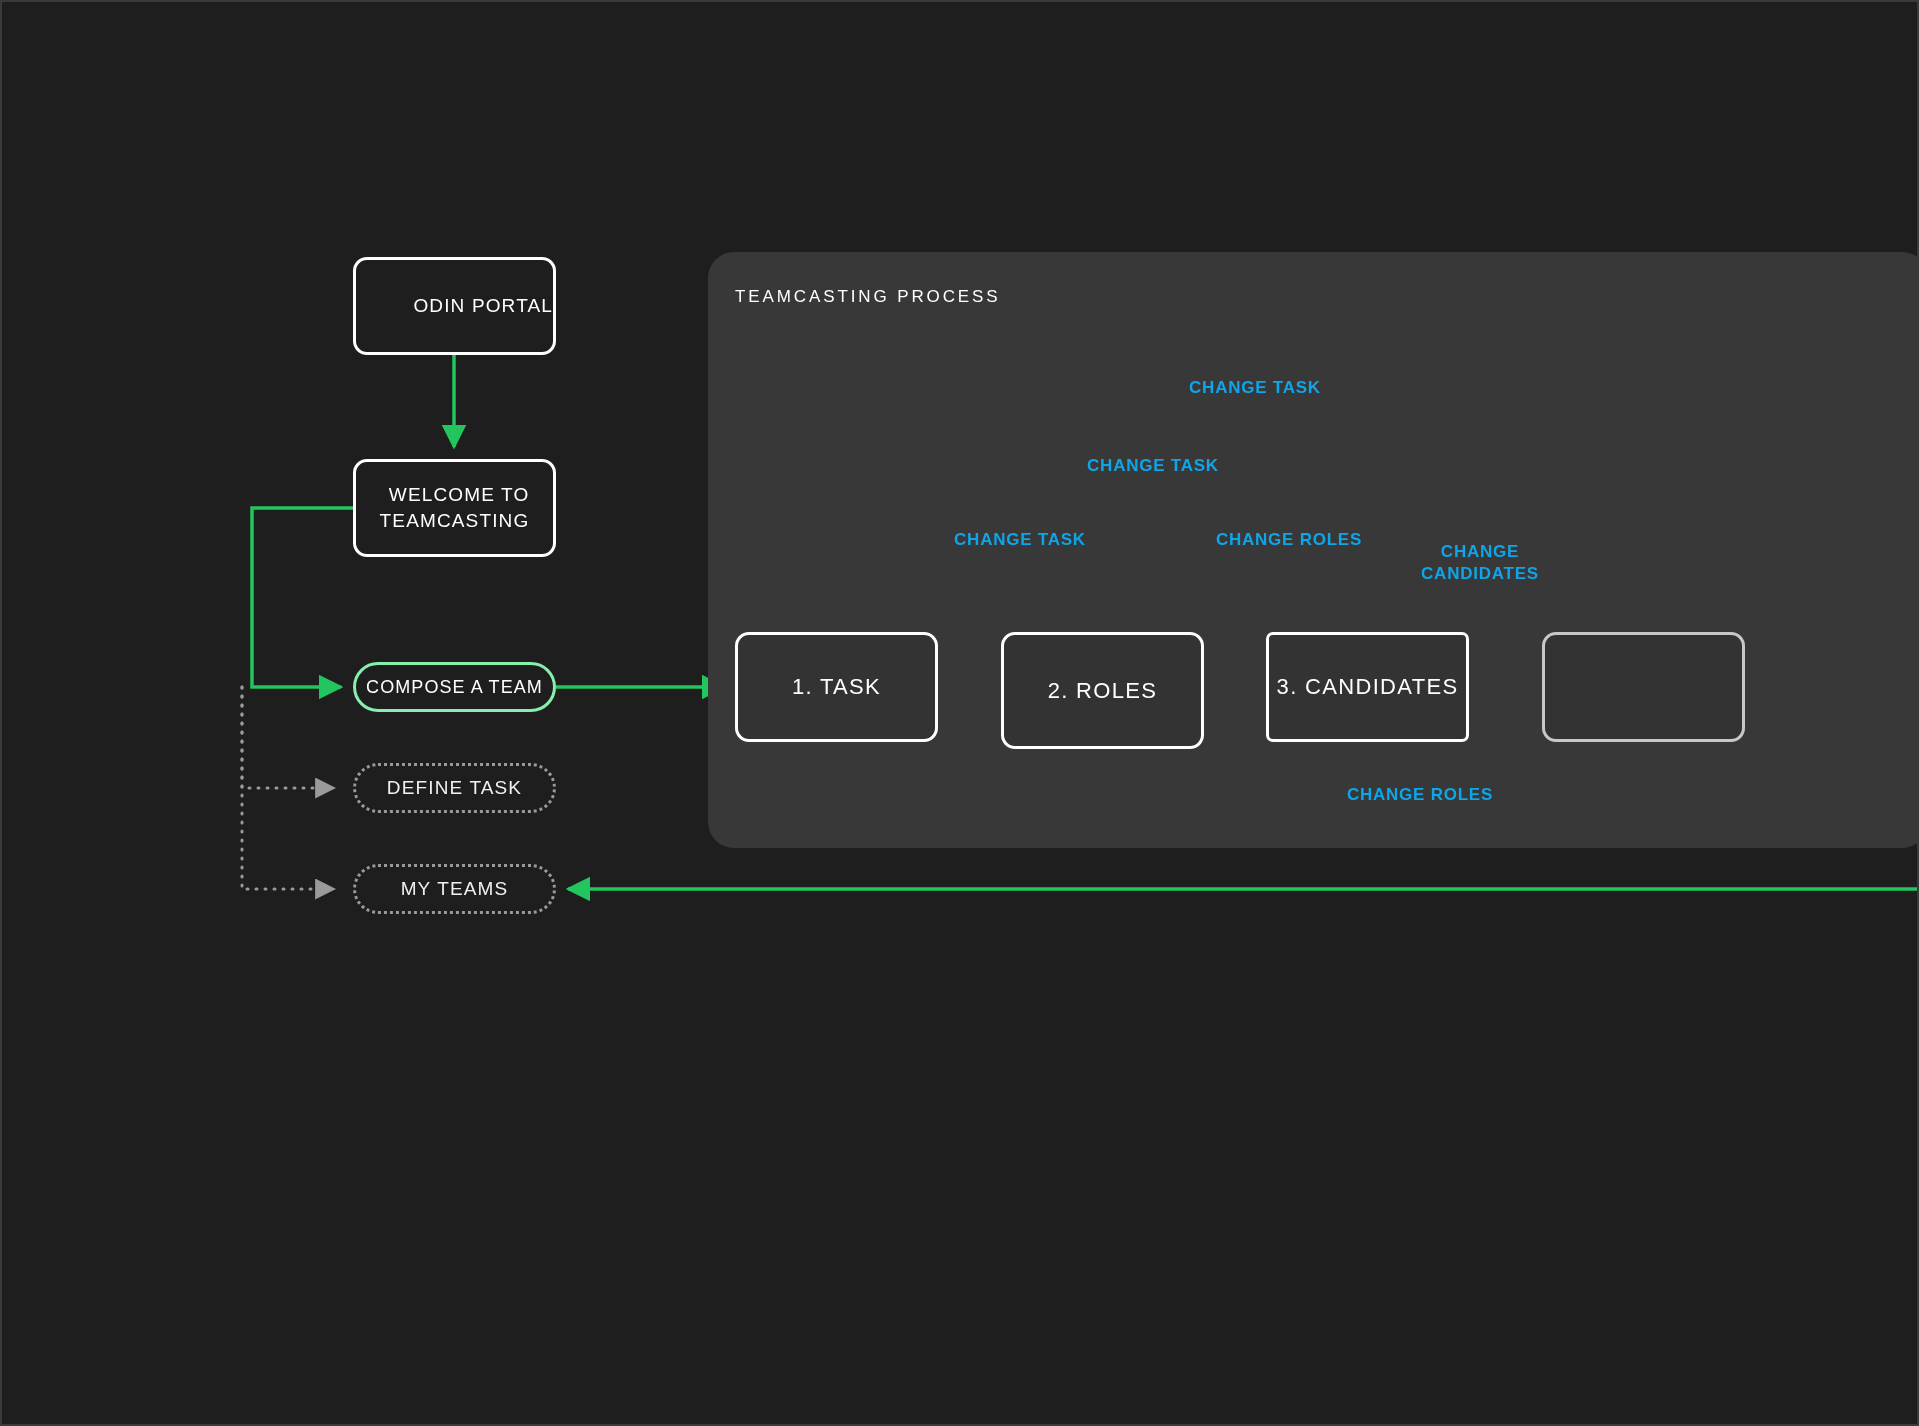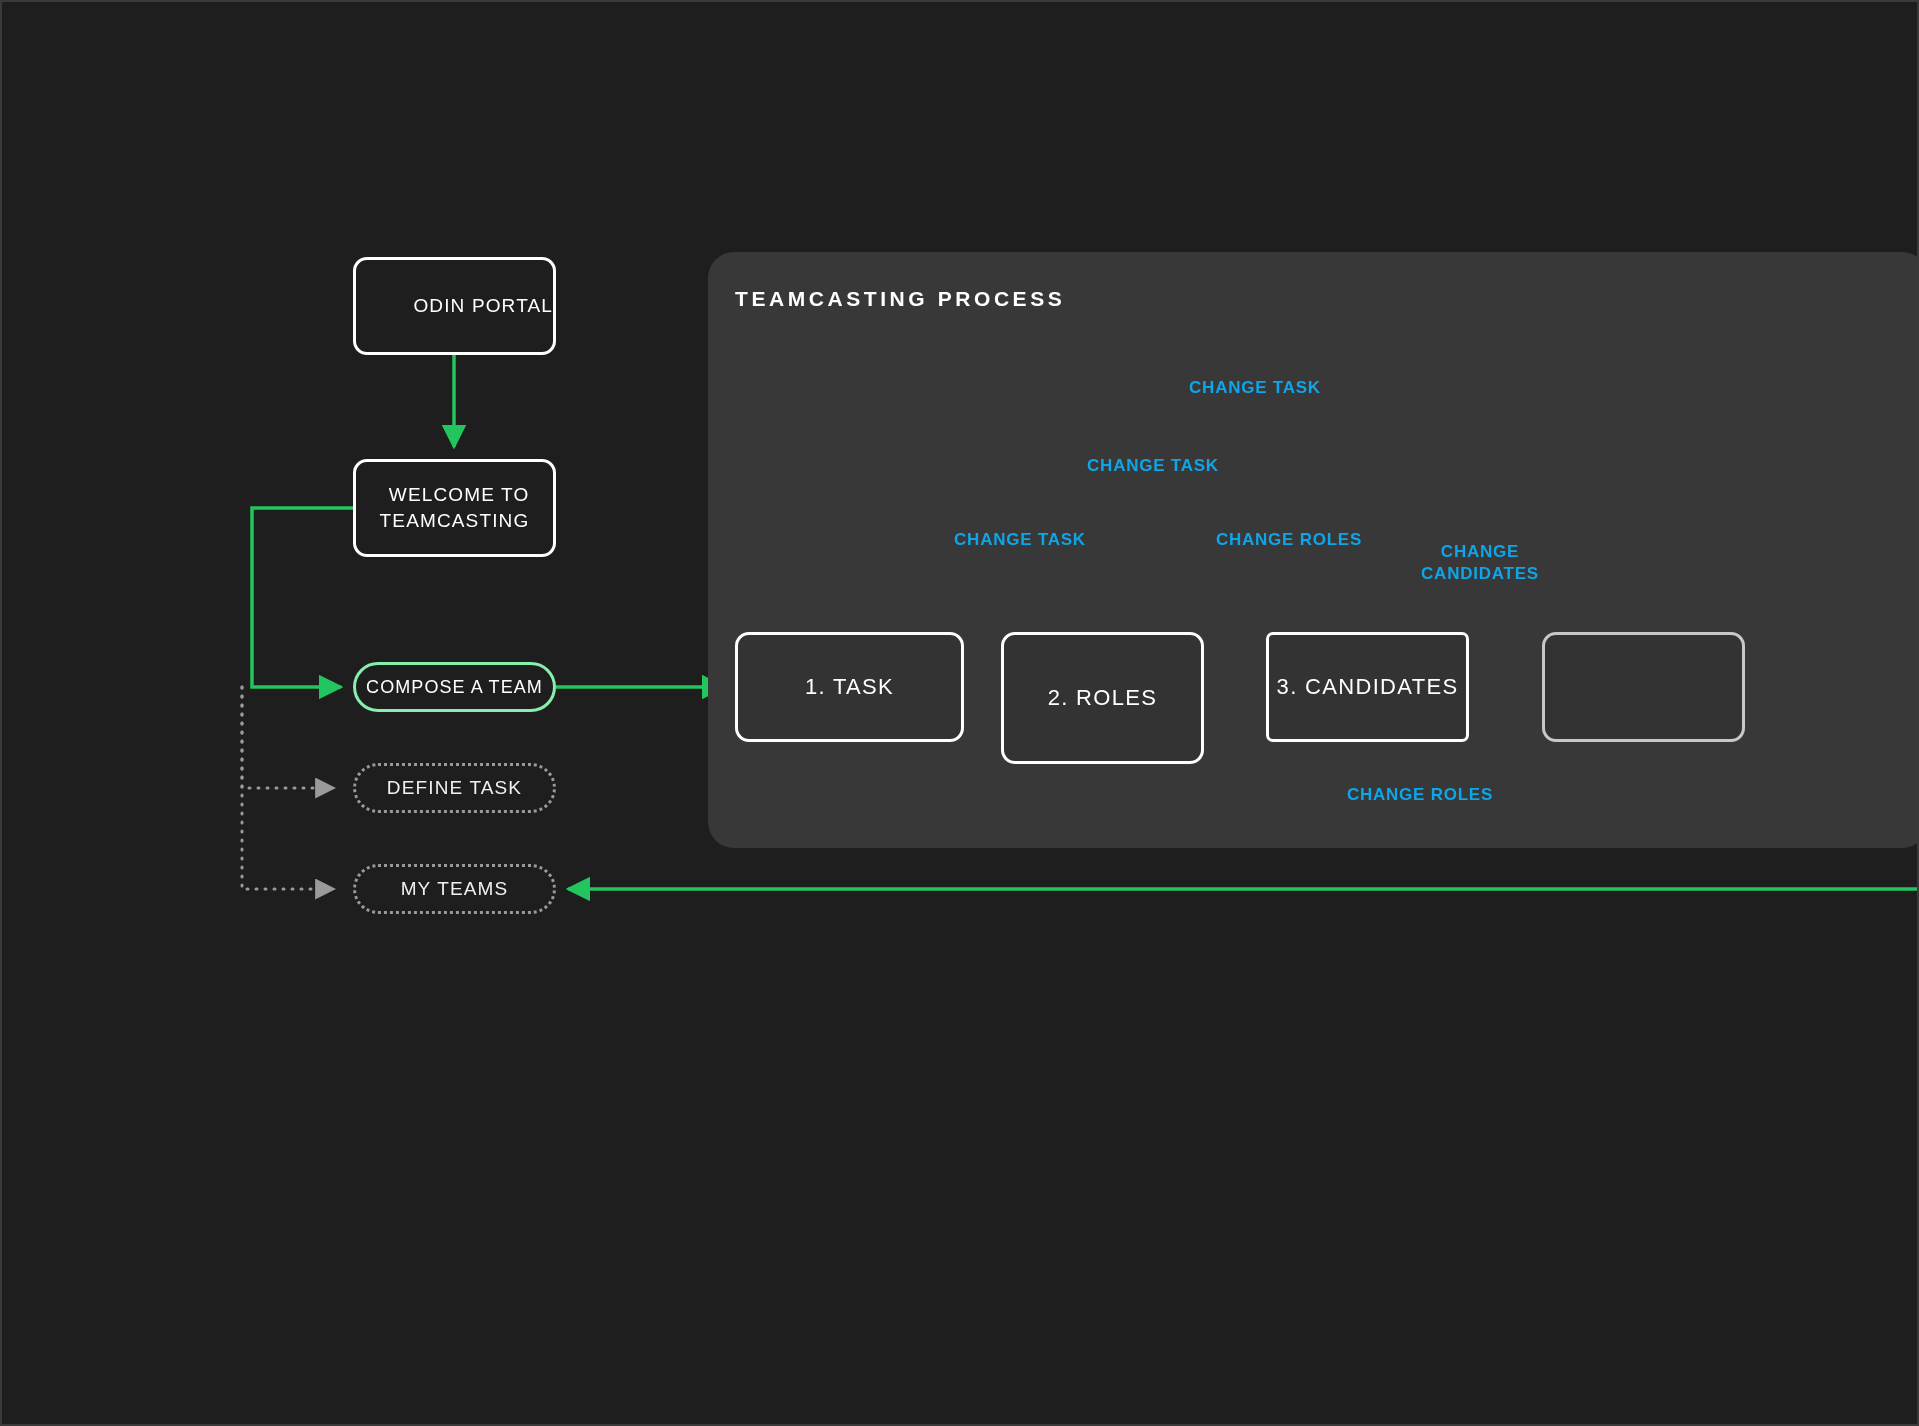--- a/index.html
+++ b/index.html
@@ -64,22 +64,22 @@
   }
   .panel {
     position: absolute;
     background: #383838;
     border-radius: 26px;
     z-index: 1;
   }
   .panel-title {
     position: absolute;
     color: #ffffff;
-    font-size: 21px;
-    font-weight: bold;
+    font-size: 17px;
+    font-weight: normal;
     letter-spacing: 0.17em;
     z-index: 6;
   }
   .edge-label {
     position: absolute;
     color: #0ea5e9;
     font-size: 17px;
     letter-spacing: 0.045em;
     text-align: center;
     line-height: 1.3;
@@ -155,25 +155,25 @@
   </div>
 
   <div class="node node-pill-dotted" style="left:351px; top:761px; width:203px; height:50px;">
     <span>DEFINE TASK</span>
   </div>
 
   <div class="node node-pill-dotted" style="left:351px; top:862px; width:203px; height:50px;">
     <span>MY TEAMS</span>
   </div>
 
-  <div class="node node-step" style="left:733px; top:630px; width:229px; height:110px;">
+  <div class="node node-step" style="left:733px; top:630px; width:203px; height:110px;">
     <span>1. TASK</span>
   </div>
 
-  <div class="node node-step" style="left:999px; top:630px; width:203px; height:132px;">
+  <div class="node node-step" style="left:999px; top:630px; width:203px; height:117px;">
     <span>2. ROLES</span>
   </div>
 
   <div class="node node-step" style="left:1264px; top:630px; width:203px; height:110px;border-radius:7px;">
     <span>3. CANDIDATES</span>
   </div>
 
   <div class="node node-step" style="left:1540px; top:630px; width:203px; height:110px; border-color:#c8c8c8;">
     <span></span>
   </div>

